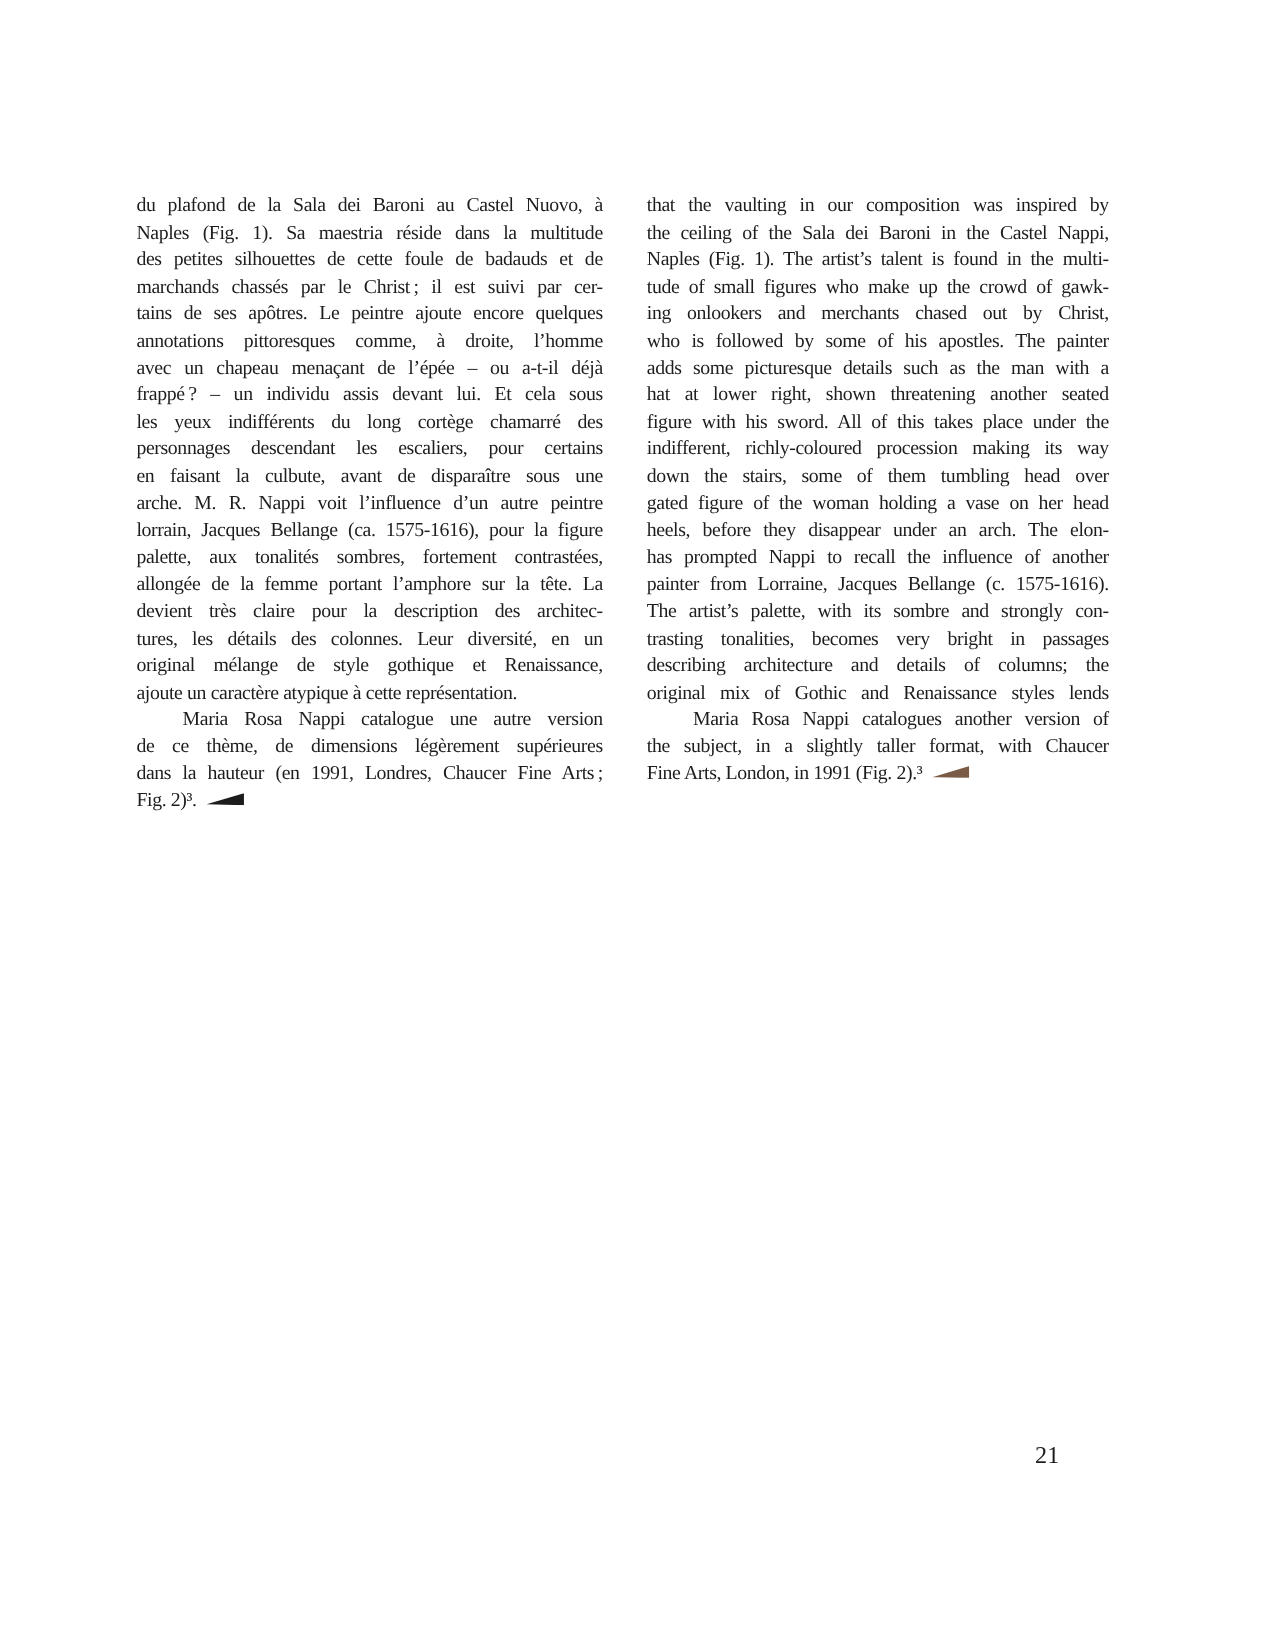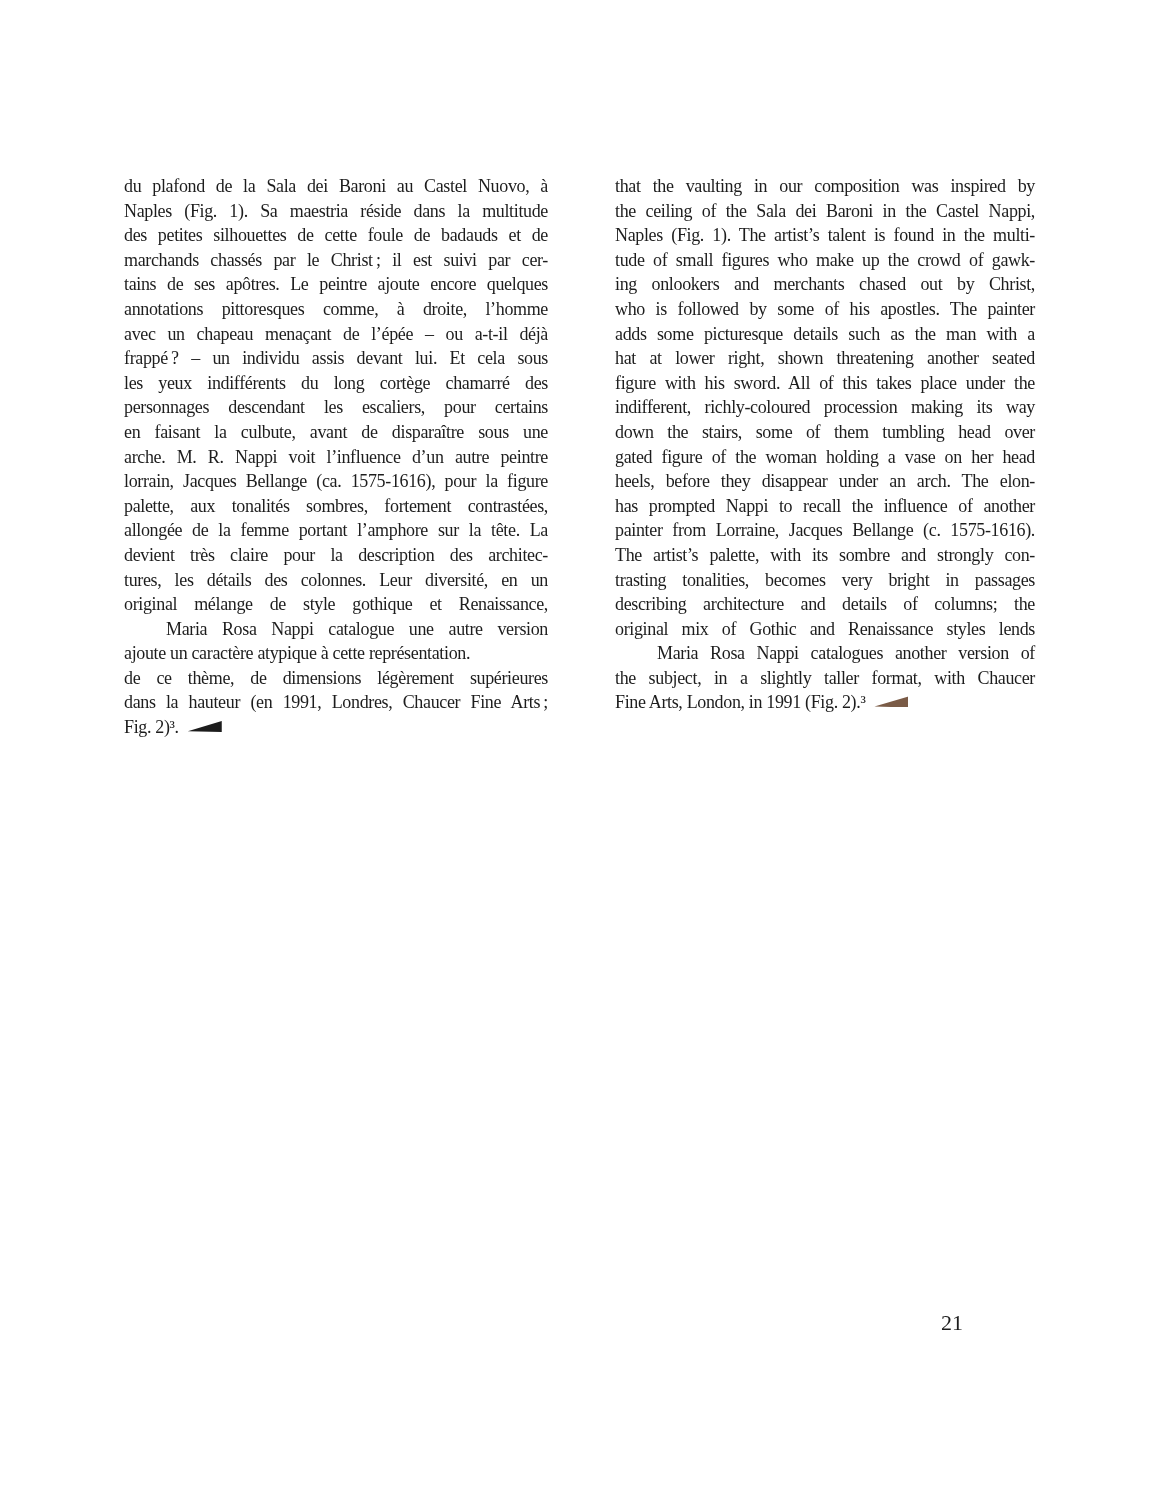--- a/index.html
+++ b/index.html
@@ -23,21 +23,21 @@
   }
   .column {
     position: absolute;
     top: 174px;
     font-size: 18px;
     letter-spacing: -0.35px;
     line-height: 24.6px;
     color: #1d1d1d;
   }
   .col-left  { left: 124px; width: 424px; }
-  .col-right { left: 615px; width: 420px; }
+  .col-right { left: 588px; width: 420px; }
   .line {
     text-align: justify;
     text-align-last: justify;
     hyphens: none;
   }
   .line.indent { text-indent: 42px; }
   .line.para-end {
     text-align: left;
     text-align-last: left;
   }
@@ -74,22 +74,22 @@
       <div class="line">les yeux indifférents du long cortège chamarré des</div>
       <div class="line">personnages descendant les escaliers, pour certains</div>
       <div class="line">en faisant la culbute, avant de disparaître sous une</div>
       <div class="line">arche. M. R. Nappi voit l’influence d’un autre peintre</div>
       <div class="line">lorrain, Jacques Bellange (ca. 1575-1616), pour la figure</div>
       <div class="line">palette, aux tonalités sombres, fortement contrastées,</div>
       <div class="line">allongée de la femme portant l’amphore sur la tête. La</div>
       <div class="line">devient très claire pour la description des architec-</div>
       <div class="line">tures, les détails des colonnes. Leur diversité, en un</div>
       <div class="line">original mélange de style gothique et Renaissance,</div>
+      <div class="line para-end">ajoute un caractère atypique à cette représentation.</div>
       <div class="line indent">Maria Rosa Nappi catalogue une autre version</div>
-      <div class="line para-end">ajoute un caractère atypique à cette représentation.</div>
       <div class="line">de ce thème, de dimensions légèrement supérieures</div>
       <div class="line">dans la hauteur (en 1991, Londres, Chaucer Fine Arts ;</div>
       <div class="line para-end">Fig. 2)³.<span class="end-mark" style="background: rgb(28, 28, 28);"></span></div>
     </div>
 
   <div class="column col-right">
       <div class="line">that the vaulting in our composition was inspired by</div>
       <div class="line">the ceiling of the Sala dei Baroni in the Castel Nappi,</div>
       <div class="line">Naples (Fig. 1). The artist’s talent is found in the multi-</div>
       <div class="line">tude of small figures who make up the crowd of gawk-</div>

